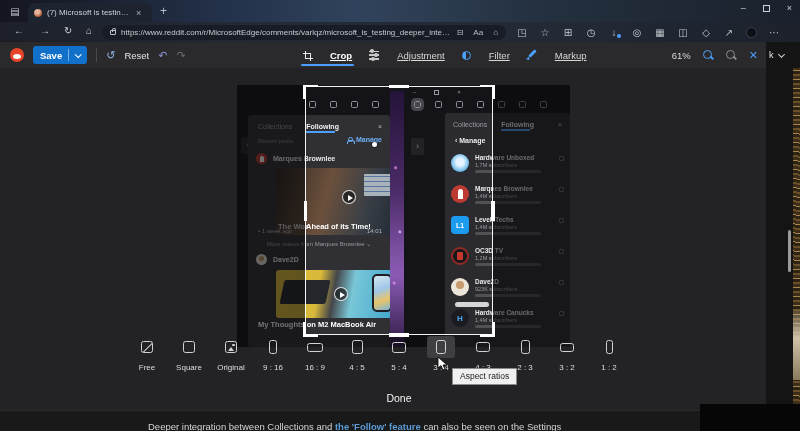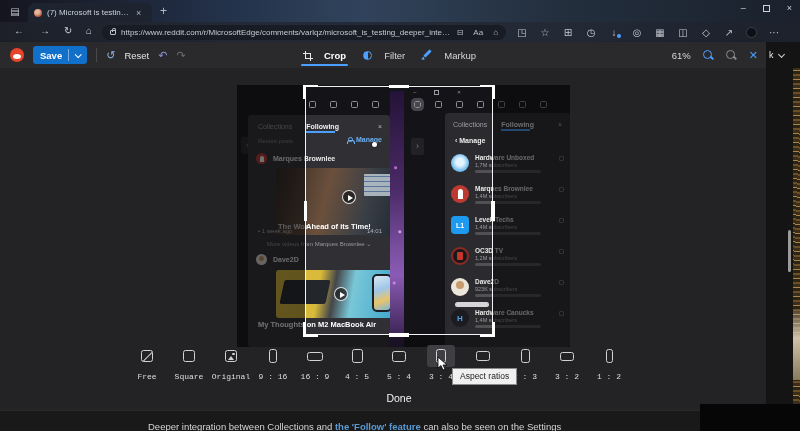--- a/index.html
+++ b/index.html
@@ -38,21 +38,21 @@
   .reddit-fav:before { content:""; position:absolute; left:3px; top:6px; width:8px; height:5px; background:#fff; border-radius:50%; }
   .save-btn { height:18px; background:#1170ca; border-radius:3px; display:flex; align-items:center; color:#fff; font-size:9.5px; font-weight:700; padding:8px 7px; gap:6px; }
   .save-div { width:1px; height:12px; background:rgba(255,255,255,.45); }
   .chev { display:inline-block; width:5px; height:5px; border-right:1.4px solid #fff; border-bottom:1.4px solid #fff; transform:rotate(45deg) translateY(-1px); }
   .vsep { width:1px; height:14px; background:#4a4a4a; }
   .reset-ic { color:#8fb3e3; font-size:11px; }
   .reset-lb { color:#e4e4e4; font-size:9.5px; }
   .undo { color:#8f8fd4; font-size:11px; }
   .redo { color:#6a6a6a; font-size:11px; }
   .etb-tabs { position:absolute; left:303px; top:0; height:26px; display:flex; align-items:center; gap:17px; }
-  .etab { display:flex; align-items:center; gap:12px; font-size:9.5px; color:#d6d6d6; position:relative; height:26px; }
+  .etab { display:flex; align-items:center; gap:18px; font-size:9.5px; color:#d6d6d6; position:relative; height:26px;text-decoration:underline; }
   .etab.active { color:#fff; font-weight:700; }
   .etab.active:after { content:""; position:absolute; left:-2px; right:-2px; bottom:2px; height:2px; background:#4c9ffe; border-radius:1px; }
   .crop-ic { width:9px; height:9px; position:relative; }
   .crop-ic:before { content:""; position:absolute; left:2px; top:0; width:7px; height:7px; border-left:1.4px solid #e8e8e8; border-bottom:1.4px solid #e8e8e8; }
   .crop-ic:after { content:""; position:absolute; left:0; top:2px; width:7px; height:7px; border-top:1.4px solid #e8e8e8; border-right:1.4px solid #e8e8e8; }
   .adj-ic { width:10px; height:9px; display:flex; flex-direction:column; justify-content:space-between; }
   .adj-ic i { display:block; height:1.2px; background:#c9c9c9; position:relative; }
   .adj-ic i:after { content:""; position:absolute; top:-1.4px; width:3.6px; height:3.6px; border-radius:50%; background:#c9c9c9; }
   .adj-ic i:nth-child(1):after{ left:1px; } .adj-ic i:nth-child(2):after{ left:5px; } .adj-ic i:nth-child(3):after{ left:2px; }
   .filt-ic { width:9px; height:9px; border-radius:50%; border:1.3px solid #4c9ffe; background:linear-gradient(90deg,#4c9ffe 50%,transparent 50%); }
@@ -145,21 +145,21 @@
   .hc-tr { right:-3px; top:-3px; border-right:3px solid #fff; border-top:3px solid #fff; }
   .hc-bl { left:-3px; bottom:-3px; border-left:3px solid #fff; border-bottom:3px solid #fff; }
   .hc-br { right:-3px; bottom:-3px; border-right:3px solid #fff; border-bottom:3px solid #fff; }
   .hm { position:absolute; background:#fff; }
   .hm-t { left:50%; top:-2.5px; width:20px; height:3.5px; margin-left:-10px; }
   .hm-b { left:50%; bottom:-2.5px; width:20px; height:3.5px; margin-left:-10px; }
   .hm-l { left:-2.5px; top:50%; width:3.5px; height:20px; margin-top:-10px; }
   .hm-r { right:-2.5px; top:50%; width:3.5px; height:20px; margin-top:-10px; }
 
   
-  .aspectbar { position:absolute; left:126px; top:277px; width:548px; display:flex;font-family:Liberation Mono, monospace; }
+  .aspectbar { position:absolute; left:126px; top:268px; width:548px; display:flex; }
   .aitem { width:42px; display:flex; flex-direction:column; align-items:center; gap:5px; }
   .aiconwrap { width:28px; height:22px; display:flex; align-items:center; justify-content:center; border-radius:3px; }
   .aitem.active .aiconwrap { background:#3f3f43; }
   .abox { border:1.3px solid #d2d2d4; border-radius:2.5px; }
   .alabel { font-size:8px; color:#dedee0; white-space:nowrap; }
   .free-ic { width:12px; height:12px; border:1.3px solid #d2d2d4; border-radius:2.5px; position:relative; overflow:hidden; }
   .free-ic:before { content:""; position:absolute; left:-2px; top:5px; width:16px; height:1.2px; background:#d2d2d4; transform:rotate(-45deg); }
   .orig-ic { width:12px; height:12px; border:1.3px solid #d2d2d4; border-radius:2.5px; position:relative; }
   .orig-ic:before { content:""; position:absolute; left:1.5px; bottom:1px; border-left:3.5px solid transparent; border-right:3.5px solid transparent; border-bottom:4px solid #d2d2d4; }
   .orig-ic:after { content:""; position:absolute; right:1.5px; top:1.5px; width:2.5px; height:2.5px; border-radius:50%; background:#d2d2d4; }
@@ -242,20 +242,28 @@
       <div class="vsep"></div>
       <span class="reset-ic">↺</span>
       <span class="reset-lb">Reset</span>
       <span class="undo">↶</span>
       <span class="redo">↷</span>
     </div>
     <div class="etb-tabs">
       <div class="etab active">
         <span class="crop-ic"></span>
         <span>Crop</span>
+      </div>
+      <div class="etab">
+        <span class="adj-ic">
+            <i></i>
+            <i></i>
+            <i></i>
+          </span>
+        <span>Adjustment</span>
       </div>
       <div class="etab">
         <span class="filt-ic"></span>
         <span>Filter</span>
       </div>
       <div class="etab">
         <span class="pen-ic"></span>
         <span>Markup</span>
       </div>
     </div>

